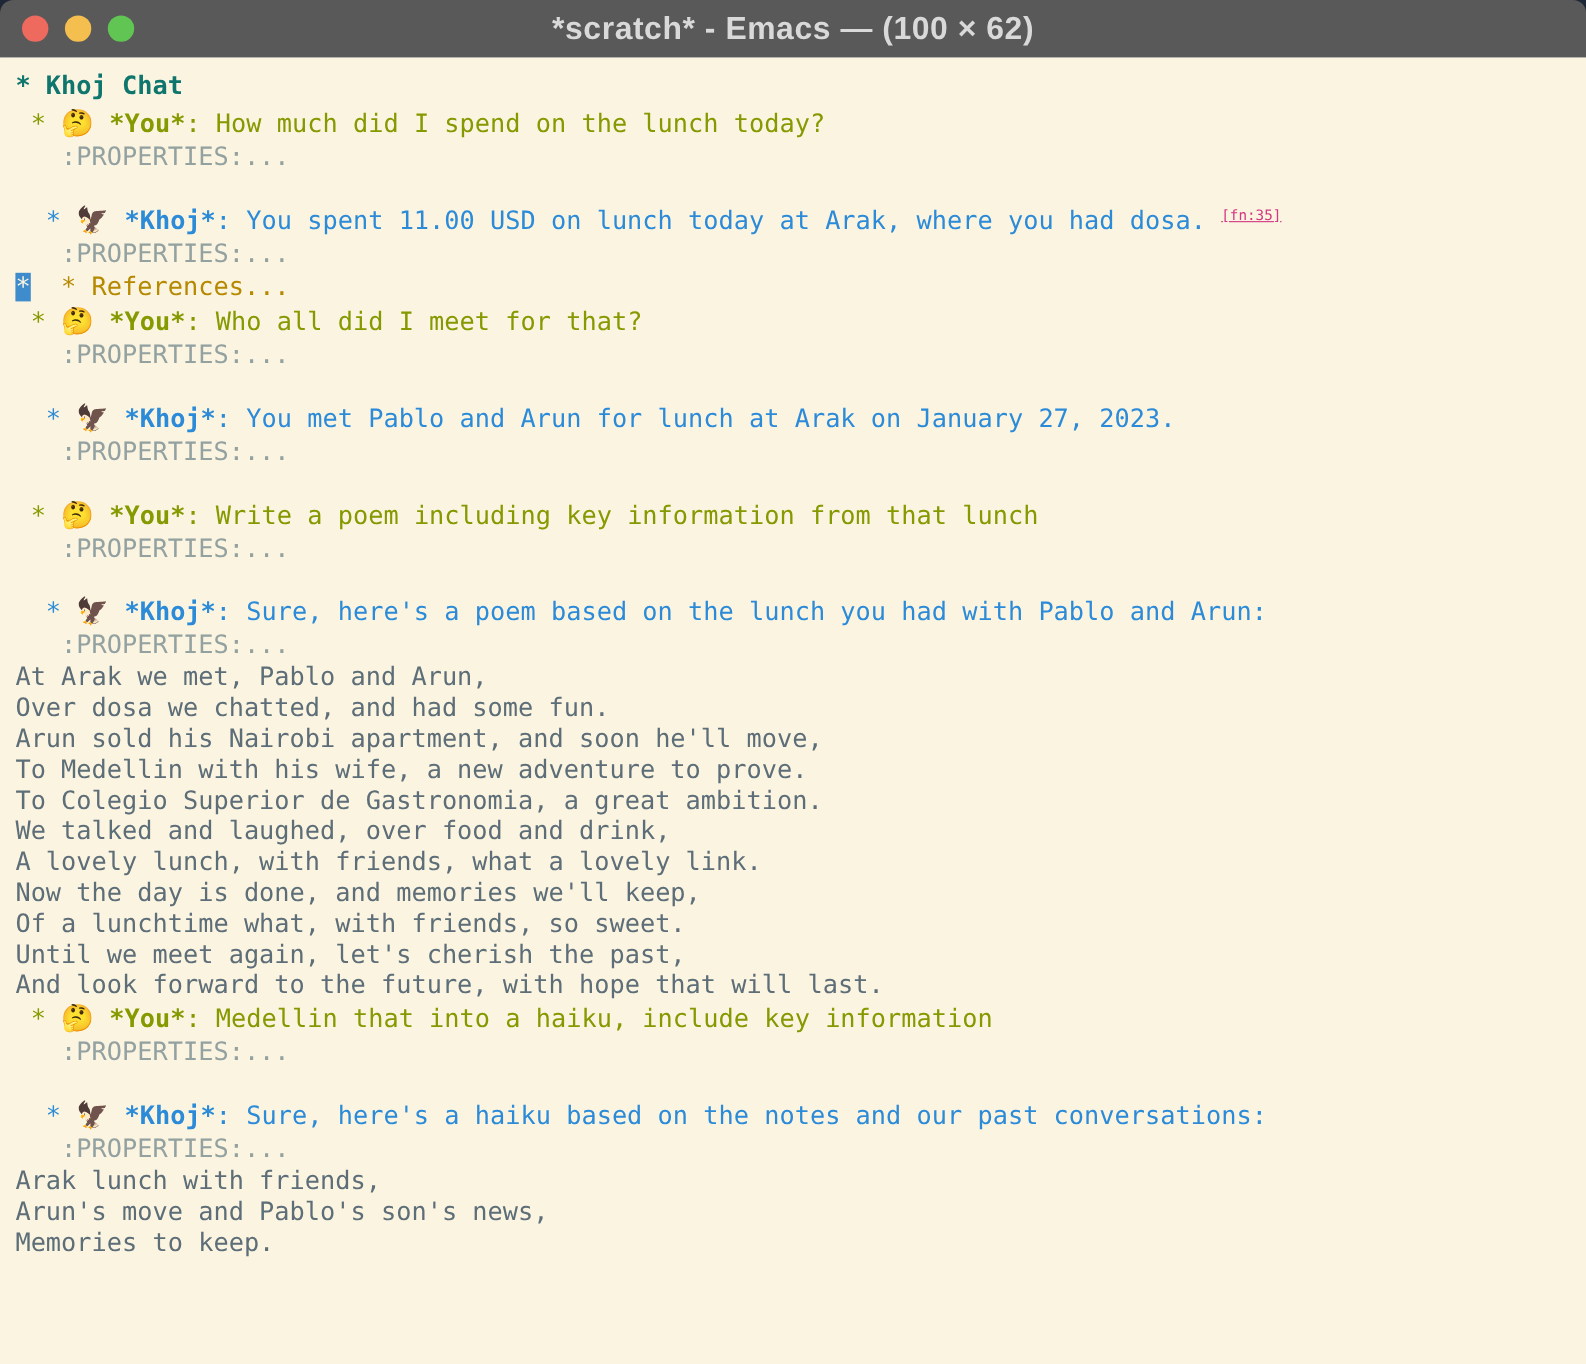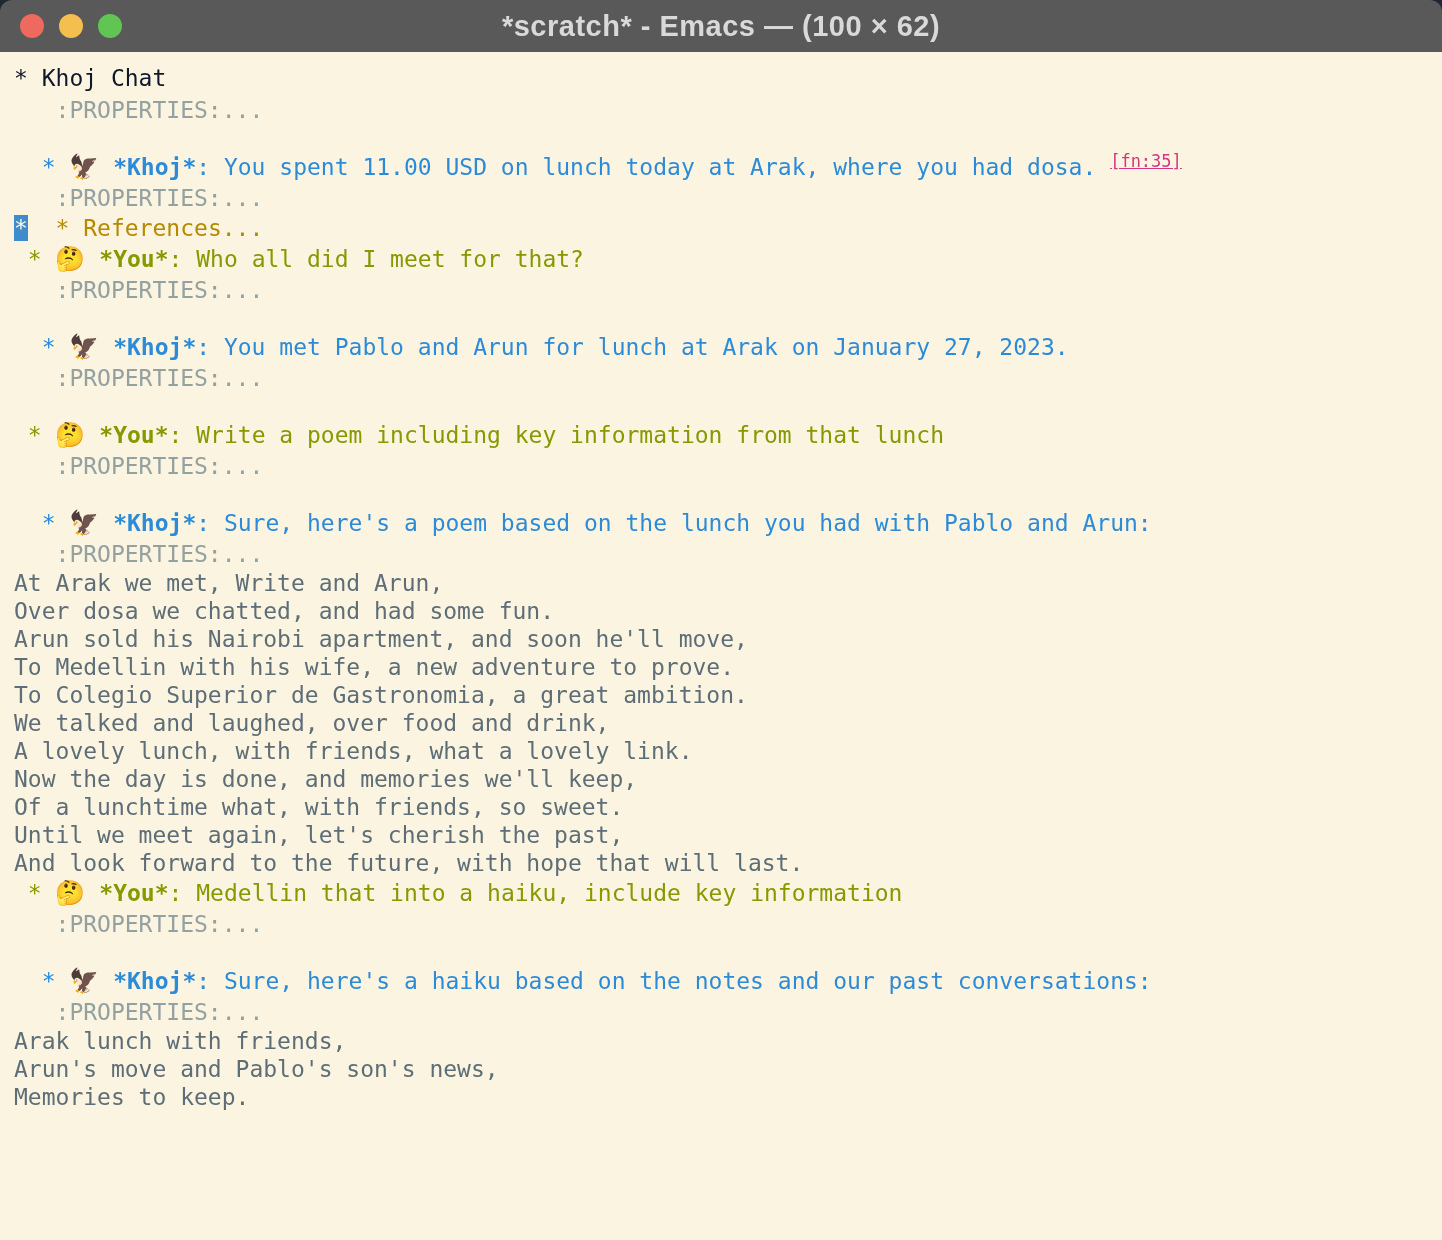--- a/index.html
+++ b/index.html
@@ -28,66 +28,67 @@
     padding:8px 4px 0 14px;
     font-family:"DejaVu Sans Mono",monospace;
     font-size:23px;
   }
   .line{white-space:pre;height:28px;line-height:28px;}
   .t-h1{height:36px;line-height:36px;}
   .t-you,.t-khoj{height:33px;line-height:33px;}
   .t-prop{height:29px;line-height:29px;}
   .t-blank{height:26px;}
   .t-ref{height:30px;line-height:30px;}
-  .f-h1{color:#0f172a;}
+  .f-h1{color:#0f766e;font-weight:bold;}
   .f-you{color:#859900;}
   .f-you-b{color:#859900;font-weight:bold;}
   .f-khoj{color:#2c8bd9;}
   .f-khoj-b{color:#2c8bd9;font-weight:bold;}
   .f-prop{color:#93a1a1;}
   .f-ref{color:#b58900;}
   .f-body{color:#5d6e78;}
   .f-fn{
     color:#d33682;text-decoration:underline;
-    font-size:17px;position:relative;top:-8px;
+    font-size:13px;position:relative;top:-8px;
   }
   .f-cursor{background:#3f8ccc;color:#fdf6e3;}
   .f-emoji{font-size:24px;}
 </style>
 </head>
 <body>
 
 <div class="window">
   <div class="titlebar">
     <div class="traffic-lights">
       <button class="tl red"></button>
       <button class="tl yellow"></button>
       <button class="tl green"></button>
     </div>
     <div class="title">*scratch* - Emacs  —  (100 × 62)</div>
   </div>
   <div class="buffer">
       <div class="line t-h1"><span class="f-h1">* Khoj Chat</span></div>
+      <div class="line t-you"><span class="f-you"> * </span><span class="f-emoji">🤔</span><span class="f-you"> </span><span class="f-you-b">*You*</span><span class="f-you">: How much did I spend on the lunch today?</span></div>
       <div class="line t-prop"><span class="f-prop">   :PROPERTIES:...</span></div>
       <div class="line t-blank"></div>
       <div class="line t-khoj"><span class="f-khoj">  * </span><span class="f-emoji">🦅</span><span class="f-khoj"> </span><span class="f-khoj-b">*Khoj*</span><span class="f-khoj">: You spent 11.00 USD on lunch today at Arak, where you had dosa. </span><span class="f-fn">[fn:35]</span></div>
       <div class="line t-prop"><span class="f-prop">   :PROPERTIES:...</span></div>
       <div class="line t-ref"><span class="f-cursor">*</span><span class="f-ref">  </span><span class="f-ref">* References...</span></div>
       <div class="line t-you"><span class="f-you"> * </span><span class="f-emoji">🤔</span><span class="f-you"> </span><span class="f-you-b">*You*</span><span class="f-you">: Who all did I meet for that?</span></div>
       <div class="line t-prop"><span class="f-prop">   :PROPERTIES:...</span></div>
       <div class="line t-blank"></div>
       <div class="line t-khoj"><span class="f-khoj">  * </span><span class="f-emoji">🦅</span><span class="f-khoj"> </span><span class="f-khoj-b">*Khoj*</span><span class="f-khoj">: You met Pablo and Arun for lunch at Arak on January 27, 2023.</span></div>
       <div class="line t-prop"><span class="f-prop">   :PROPERTIES:...</span></div>
       <div class="line t-blank"></div>
       <div class="line t-you"><span class="f-you"> * </span><span class="f-emoji">🤔</span><span class="f-you"> </span><span class="f-you-b">*You*</span><span class="f-you">: Write a poem including key information from that lunch</span></div>
       <div class="line t-prop"><span class="f-prop">   :PROPERTIES:...</span></div>
       <div class="line t-blank"></div>
       <div class="line t-khoj"><span class="f-khoj">  * </span><span class="f-emoji">🦅</span><span class="f-khoj"> </span><span class="f-khoj-b">*Khoj*</span><span class="f-khoj">: Sure, here's a poem based on the lunch you had with Pablo and Arun:</span></div>
       <div class="line t-prop"><span class="f-prop">   :PROPERTIES:...</span></div>
-      <div class="line t-body"><span class="f-body">At Arak we met, Write and Arun,</span></div>
+      <div class="line t-body"><span class="f-body">At Arak we met, Pablo and Arun,</span></div>
       <div class="line t-body"><span class="f-body">Over dosa we chatted, and had some fun.</span></div>
       <div class="line t-body"><span class="f-body">Arun sold his Nairobi apartment, and soon he'll move,</span></div>
       <div class="line t-body"><span class="f-body">To Medellin with his wife, a new adventure to prove.</span></div>
       <div class="line t-body"><span class="f-body">To Colegio Superior de Gastronomia, a great ambition.</span></div>
       <div class="line t-body"><span class="f-body">We talked and laughed, over food and drink,</span></div>
       <div class="line t-body"><span class="f-body">A lovely lunch, with friends, what a lovely link.</span></div>
       <div class="line t-body"><span class="f-body">Now the day is done, and memories we'll keep,</span></div>
       <div class="line t-body"><span class="f-body">Of a lunchtime what, with friends, so sweet.</span></div>
       <div class="line t-body"><span class="f-body">Until we meet again, let's cherish the past,</span></div>
       <div class="line t-body"><span class="f-body">And look forward to the future, with hope that will last.</span></div>

